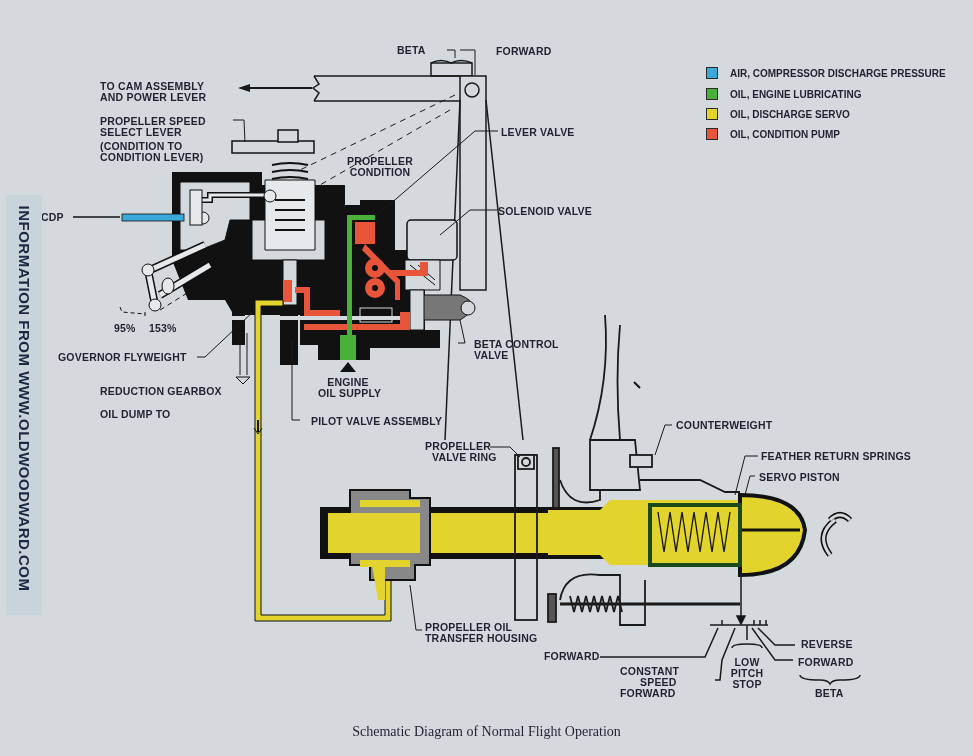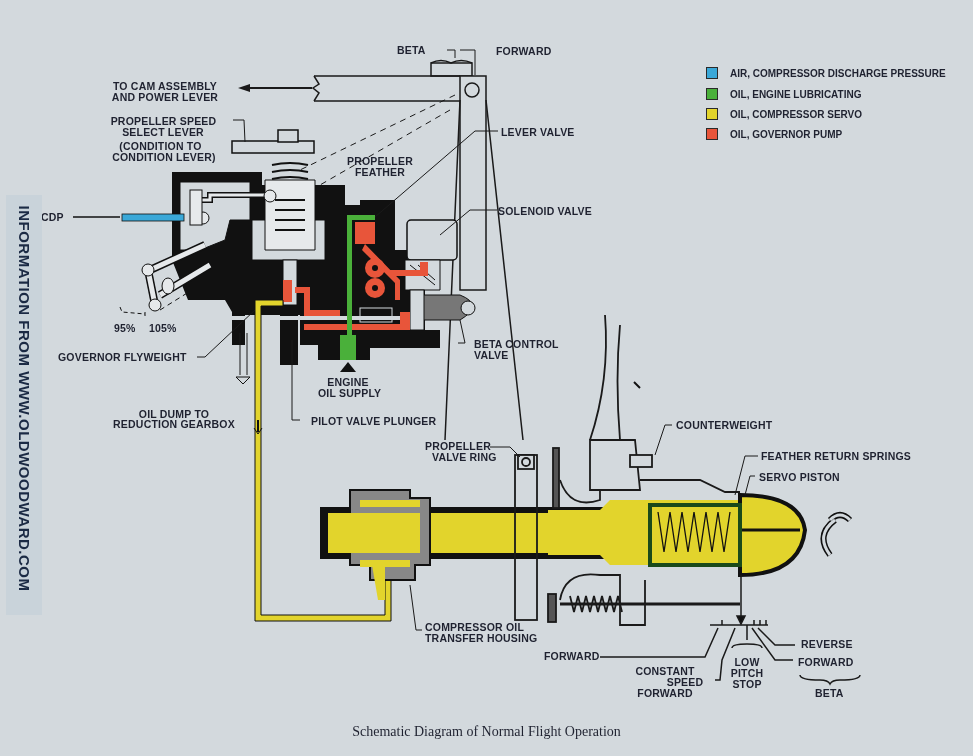--- a/index.html
+++ b/index.html
@@ -1,18 +1,18 @@
 <!DOCTYPE html>
 <html><head>
 <meta charset="utf-8">
 <style>
   html, body { margin:0; padding:0; }
   body { width:973px; height:756px; background:#d3d9dd; position:relative; overflow:hidden; font-family:"Liberation Sans", sans-serif; }
   .lbl { position:absolute; font-family:"Liberation Sans", sans-serif; font-weight:bold; font-size:10.5px; color:#1f2230; letter-spacing:0.2px; line-height:12px; white-space:nowrap; }
-  .r { text-align:center; }
+  .r { text-align:left; }
   .c { text-align:center; }
   #diagram { position:absolute; left:0; top:0; width:973px; height:756px; }
   .legend-item { position:absolute; left:706px; height:14px; display:flex; align-items:center; }
   .swatch { width:10px; height:10px; border:1.5px solid #2a2a2a; margin-right:12px; }
   .legend-text { font-weight:bold; font-size:10px; color:#1f2230; white-space:nowrap; }
   #watermark { position:absolute; left:6px; top:195px; width:36px; height:420px; background:#c9d3da; }
   #watermark span { position:absolute; left:-192px; top:195px; width:420px; transform:rotate(90deg); font-weight:bold; font-size:15px; color:#1b2a44; text-align:center; letter-spacing:0.5px; }
   #caption { position:absolute; left:0; width:973px; top:724px; text-align:center; font-family:"Liberation Serif", serif; font-size:14px; color:#1f2230; }
 </style>
 </head>
@@ -166,57 +166,57 @@
   <div class="legend-item" style="top:66px">
     <span class="swatch" style="background:#3aa8d8"></span>
     <span class="legend-text">AIR, COMPRESSOR DISCHARGE PRESSURE</span>
   </div>
   <div class="legend-item" style="top:87px">
     <span class="swatch" style="background:#4ab03a"></span>
     <span class="legend-text">OIL, ENGINE LUBRICATING</span>
   </div>
   <div class="legend-item" style="top:107px">
     <span class="swatch" style="background:#e2d42c"></span>
-    <span class="legend-text">OIL, COMPRESSOR SERVO</span>
+    <span class="legend-text">OIL, DISCHARGE SERVO</span>
   </div>
   <div class="legend-item" style="top:127px">
     <span class="swatch" style="background:#e8553a"></span>
-    <span class="legend-text">OIL, GOVERNOR PUMP</span>
+    <span class="legend-text">OIL, CONDITION PUMP</span>
   </div>
 </div>
 
 <div class="lbl" style="left:397px;top:44px">BETA</div>
 <div class="lbl" style="left:496px;top:45px">FORWARD</div>
 <div class="lbl r" style="left:100px;top:80px;width:130px">TO CAM ASSEMBLY</div>
 <div class="lbl r" style="left:100px;top:91px;width:130px">AND POWER LEVER</div>
 <div class="lbl r" style="left:100px;top:115px;width:127px">PROPELLER SPEED</div>
 <div class="lbl r" style="left:100px;top:126px;width:126px">SELECT LEVER</div>
 <div class="lbl r" style="left:100px;top:140px;width:121px">(CONDITION TO</div>
 <div class="lbl r" style="left:100px;top:151px;width:128px">CONDITION LEVER)</div>
 <div class="lbl" style="left:501px;top:126px">LEVER VALVE</div>
 <div class="lbl c" style="left:340px;top:155px;width:80px">PROPELLER</div>
-<div class="lbl c" style="left:340px;top:166px;width:80px">FEATHER</div>
+<div class="lbl c" style="left:340px;top:166px;width:80px">CONDITION</div>
 <div class="lbl" style="left:498px;top:205px">SOLENOID VALVE</div>
 <div class="lbl" style="left:41px;top:211px">CDP</div>
 <div class="lbl" style="left:114px;top:322px">95%</div>
-<div class="lbl" style="left:149px;top:322px">105%</div>
+<div class="lbl" style="left:149px;top:322px">153%</div>
 <div class="lbl" style="left:58px;top:351px">GOVERNOR FLYWEIGHT</div>
 <div class="lbl" style="left:474px;top:338px">BETA CONTROL</div>
 <div class="lbl" style="left:474px;top:349px">VALVE</div>
 <div class="lbl c" style="left:318px;top:376px;width:60px">ENGINE</div>
 <div class="lbl c" style="left:318px;top:387px;width:60px">OIL SUPPLY</div>
 <div class="lbl r" style="left:100px;top:408px;width:148px">OIL DUMP TO</div>
-<div class="lbl r" style="left:100px;top:418px;width:148px">REDUCTION GEARBOX</div>
-<div class="lbl" style="left:311px;top:415px">PILOT VALVE PLUNGER</div>
+<div class="lbl r" style="left:100px;top:385px;width:148px">REDUCTION GEARBOX</div>
+<div class="lbl" style="left:311px;top:415px">PILOT VALVE ASSEMBLY</div>
 <div class="lbl" style="left:676px;top:419px">COUNTERWEIGHT</div>
 <div class="lbl" style="left:425px;top:440px">PROPELLER</div>
 <div class="lbl" style="left:432px;top:451px">VALVE RING</div>
 <div class="lbl" style="left:761px;top:450px">FEATHER RETURN SPRINGS</div>
 <div class="lbl" style="left:759px;top:471px">SERVO PISTON</div>
-<div class="lbl" style="left:425px;top:621px">COMPRESSOR OIL</div>
+<div class="lbl" style="left:425px;top:621px">PROPELLER OIL</div>
 <div class="lbl" style="left:425px;top:632px">TRANSFER HOUSING</div>
 <div class="lbl" style="left:544px;top:650px">FORWARD</div>
 <div class="lbl" style="left:801px;top:638px">REVERSE</div>
 <div class="lbl" style="left:798px;top:656px">FORWARD</div>
 <div class="lbl c" style="left:725px;top:656px;width:44px">LOW</div>
 <div class="lbl c" style="left:725px;top:667px;width:44px">PITCH</div>
 <div class="lbl c" style="left:725px;top:678px;width:44px">STOP</div>
 <div class="lbl r" style="left:620px;top:665px;width:90px">CONSTANT</div>
 <div class="lbl r" style="left:640px;top:676px;width:90px">SPEED</div>
 <div class="lbl r" style="left:620px;top:687px;width:90px">FORWARD</div>

